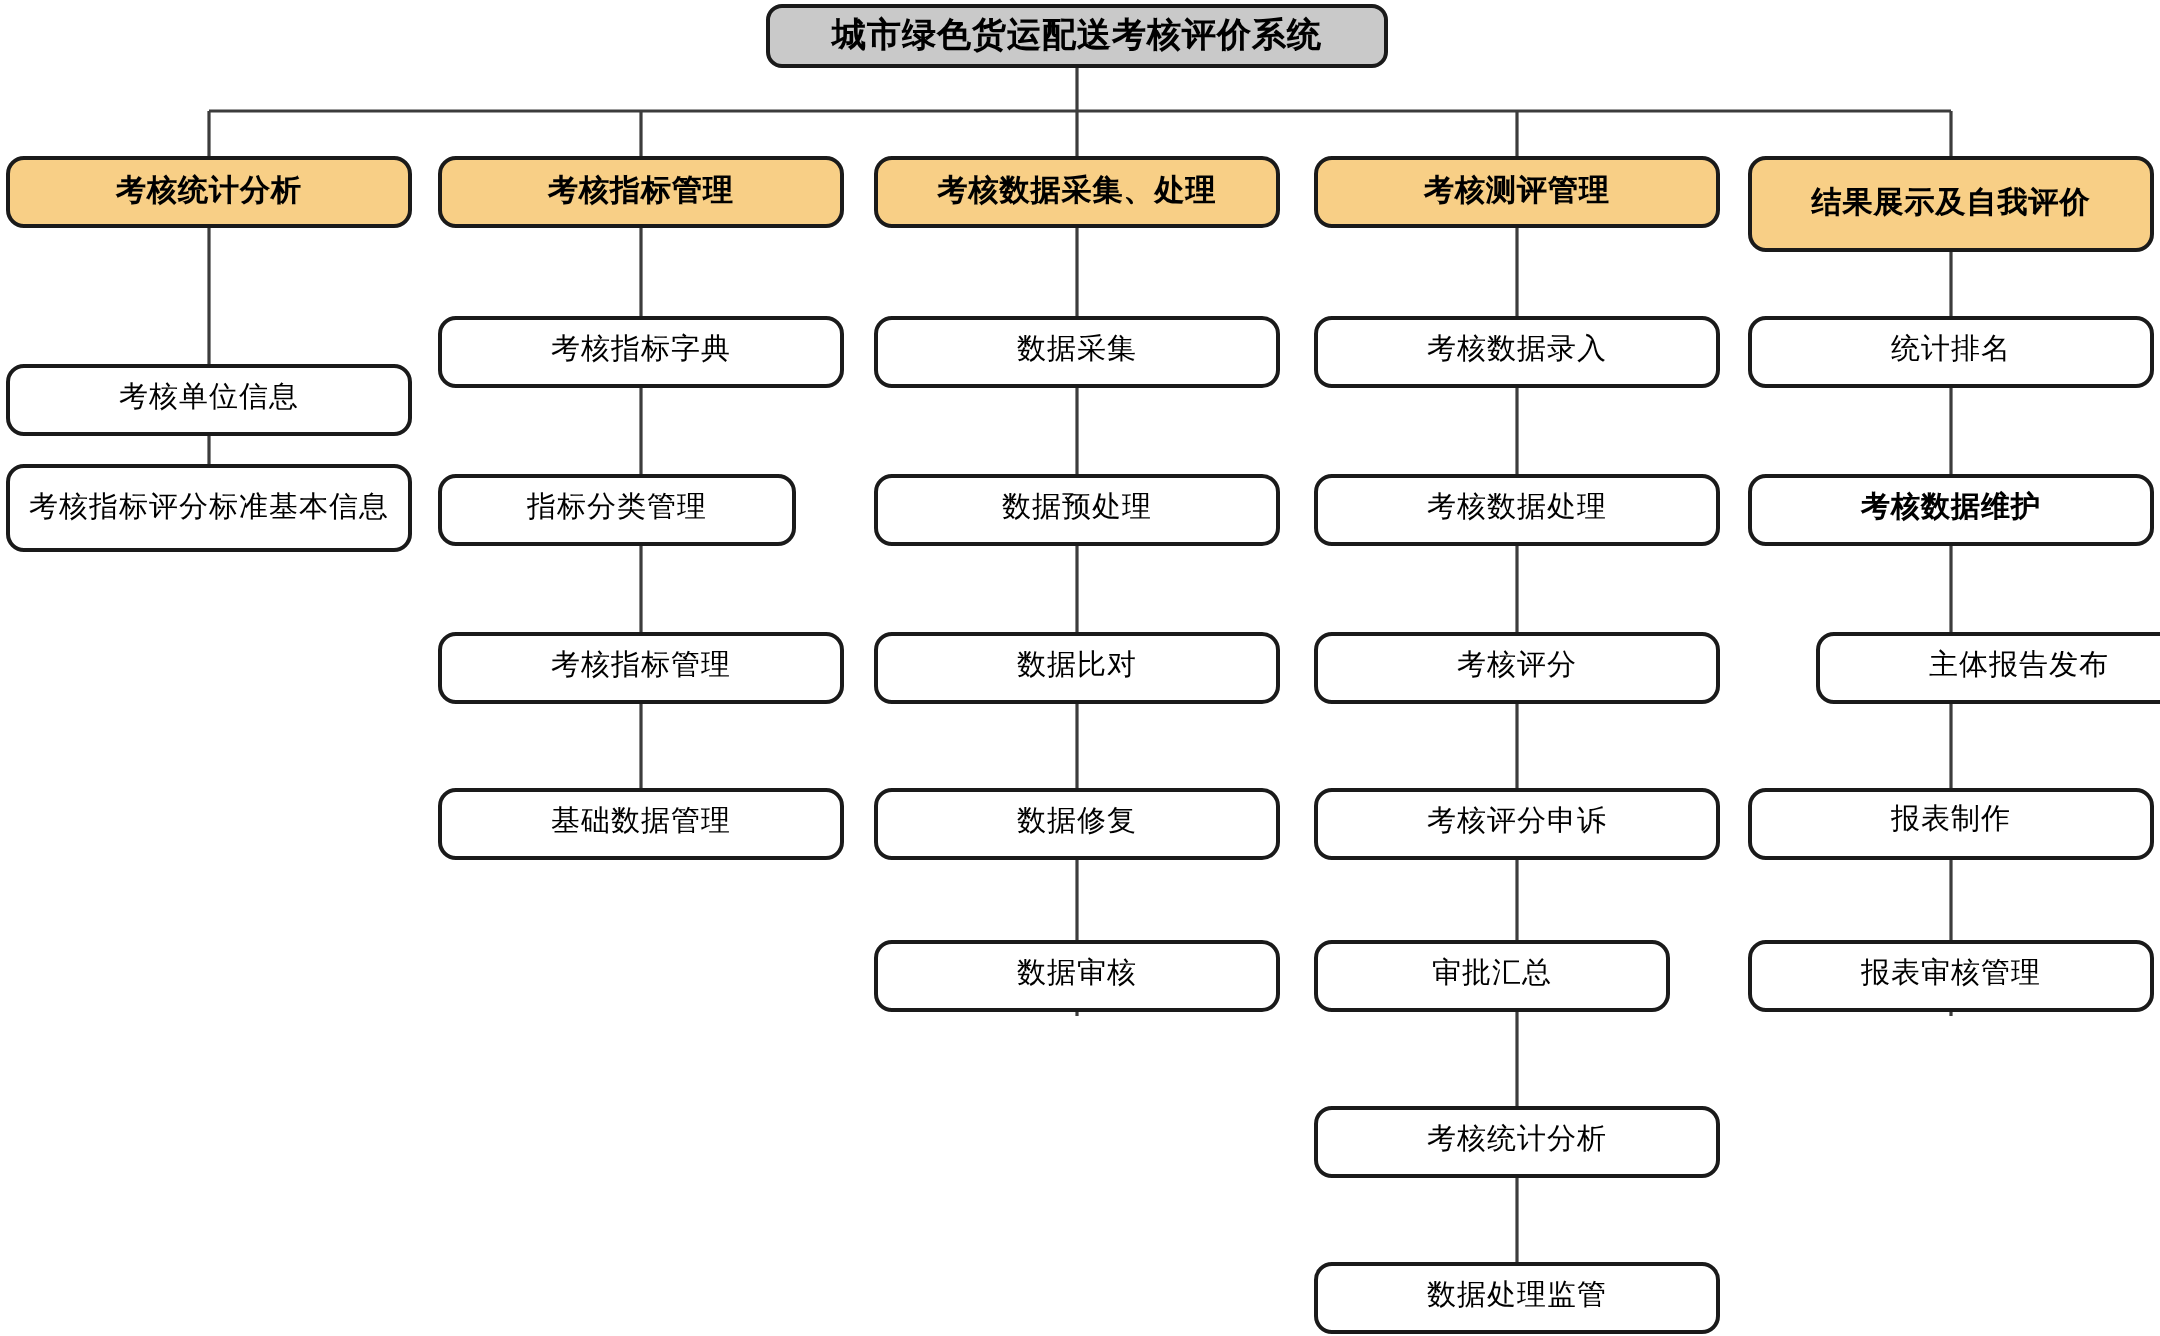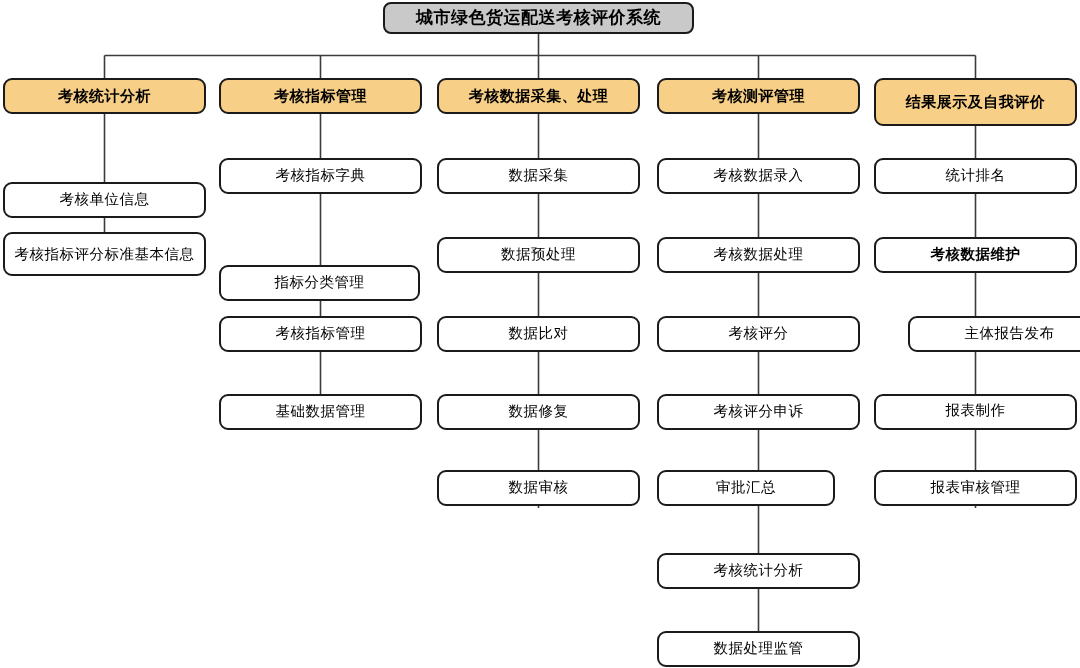--- a/index.html
+++ b/index.html
@@ -94,21 +94,21 @@
   <div class="node node-header" style="left:3px; top:78px; width:203px; height:36px;">考核统计分析</div>
 
   <div class="node node-leaf" style="left:3px; top:158px; width:203px; height:36px;margin-top:24px;">考核单位信息</div>
 
   <div class="node node-leaf two-line" style="left:3px; top:232px; width:203px; height:44px;">考核指标评分标准基本信息</div>
 
   <div class="node node-header" style="left:219px; top:78px; width:203px; height:36px;">考核指标管理</div>
 
   <div class="node node-leaf" style="left:219px; top:158px; width:203px; height:36px;">考核指标字典</div>
 
-  <div class="node node-leaf" style="left:219px; top:237px; width:201px; height:36px;margin-top:28px;">指标分类管理</div>
+  <div class="node node-leaf" style="left:219px; top:237px; width:179px; height:36px;">指标分类管理</div>
 
   <div class="node node-leaf" style="left:219px; top:316px; width:203px; height:36px;">考核指标管理</div>
 
   <div class="node node-leaf" style="left:219px; top:394px; width:203px; height:36px;">基础数据管理</div>
 
   <div class="node node-leaf" style="left:437px; top:158px; width:203px; height:36px;">数据采集</div>
 
   <div class="node node-header" style="left:437px; top:78px; width:203px; height:36px;">考核数据采集、处理</div>
 
   <div class="node node-leaf" style="left:437px; top:237px; width:203px; height:36px;">数据预处理</div>

